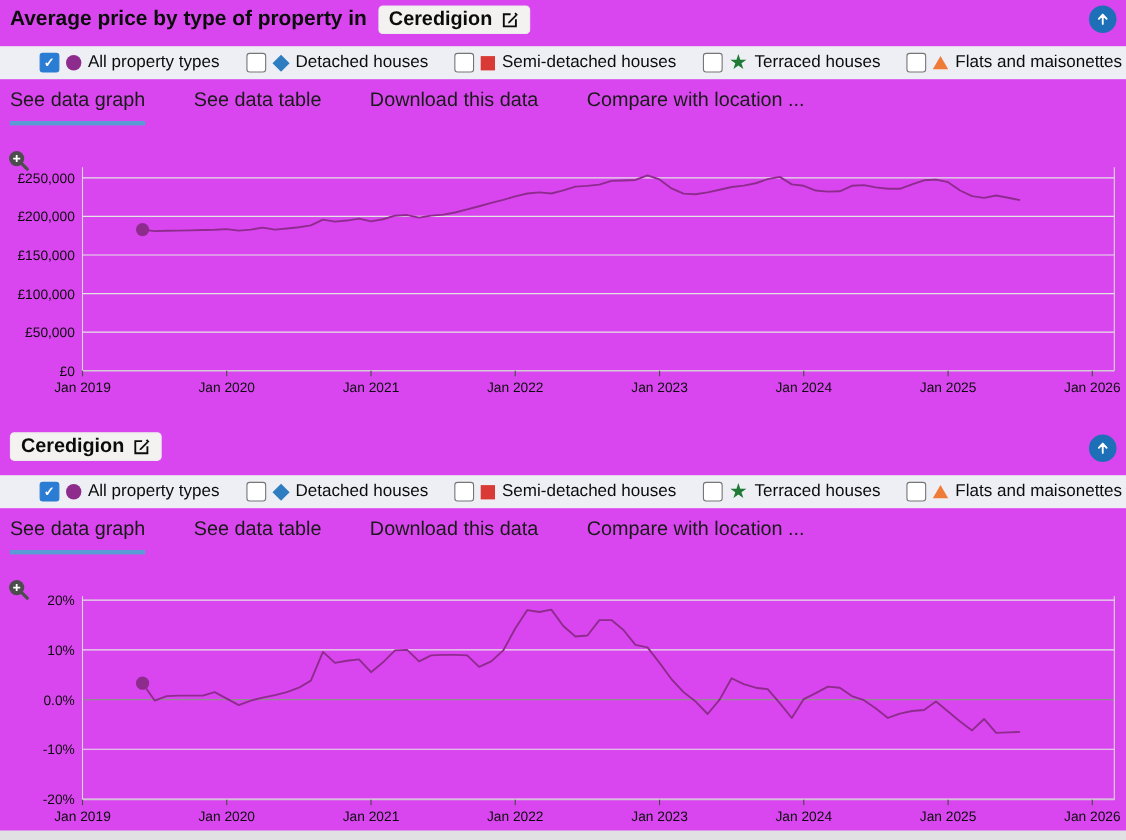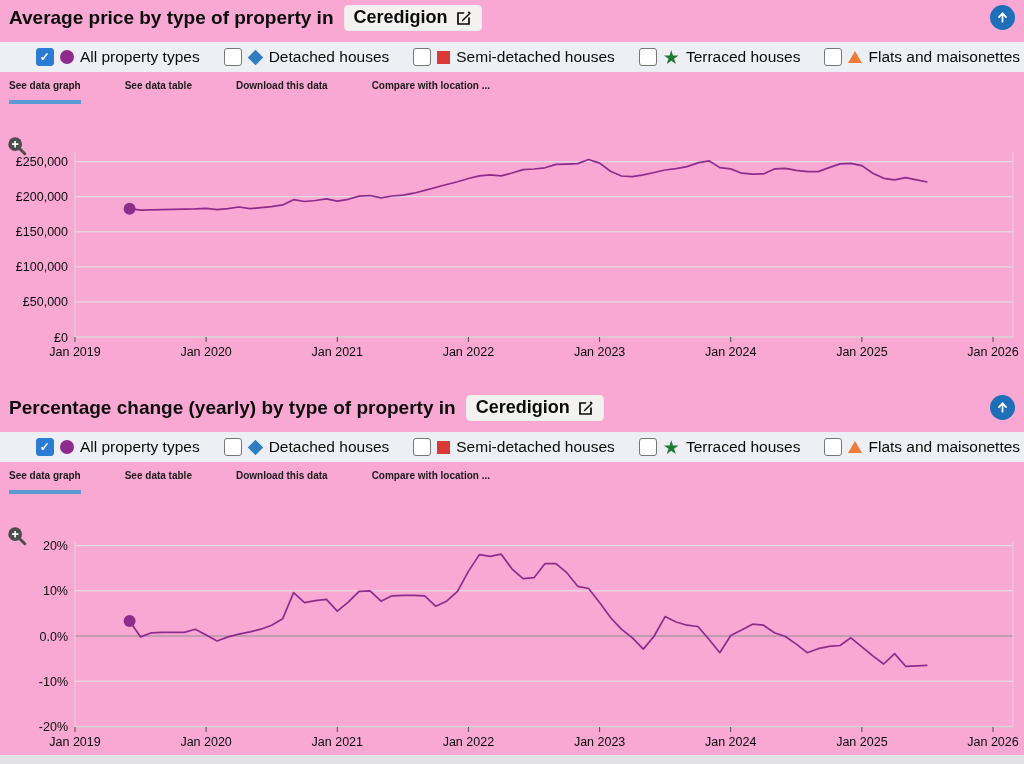--- a/index.html
+++ b/index.html
@@ -1,16 +1,16 @@
 <!DOCTYPE html>
 <html style="--accent-blue: #1d70b8; --checkbox-blue: #2b7cd3; --tab-underline: #5b9bd5; --legend-bar-bg: #edeff4; --location-button-bg: #f3f2f1; --series-purple: #8e2c8e;"><head>
 <meta charset="utf-8">
 <style>
   html,body{margin:0;padding:0;background:#fff;}
-  .page{position:relative;width:1024px;height:764px;background:#f9a8d4;overflow:hidden;
+  .page{position:relative;width:1024px;height:764px;background:#d946ef;overflow:hidden;
         font-family:"Liberation Sans",sans-serif;color:#0b0c0c;}
   .panel{position:absolute;left:0;width:1024px;}
   #panel-0{top:0;height:375px;}
   #panel-1{top:390px;height:366px;}
 
   
   .header{position:absolute;top:3px;left:0;right:0;padding:0 9px;display:flex;
           justify-content:space-between;align-items:flex-start;}
   .title{display:flex;align-items:center;gap:10px;font-size:19px;font-weight:bold;
          line-height:30px;margin:0;}
@@ -33,22 +33,22 @@
   .sym.circle{width:14px;height:14px;border-radius:50%;}
   .sym.diamond{width:11px;height:11px;transform:rotate(45deg);margin:0 2px;}
   .sym.square{width:13px;height:13px;}
   .sym.star{font-size:19px;line-height:13px;}
   .sym.star::after{content:"★";}
   .sym.triangle{width:0;height:0;border-left:7px solid transparent;border-right:7px solid transparent;
                 border-bottom:12px solid #ef7b39;}
 
   
   .tabs{position:absolute;top:80px;left:9px;right:0;display:flex;gap:44px;}
-  .tab{font-size:10px;color:#1a1a1a;text-decoration:none;padding-bottom:9px;cursor:pointer;
-       border-bottom:4px solid transparent;font-weight:bold;}
+  .tab{font-size:18px;color:#1a1a1a;text-decoration:none;padding-bottom:9px;cursor:pointer;
+       border-bottom:4px solid transparent;}
   .tab.active{border-bottom-color:var(--tab-underline,#5b9bd5);}
 
   
   .chartwrap{position:absolute;top:130px;left:0;width:1024px;height:235px;}
   .zoomicon{position:absolute;top:5px;left:6px;width:22px;height:22px;cursor:pointer;}
   svg.chart{display:block;}
   .grid{stroke:#e4e4e4;stroke-width:1;}
   .grid.dark{stroke:#8e8e8e;}
   .pborder{stroke:#d8d8d8;stroke-width:1;}
   .axis{stroke:#cfcfcf;stroke-width:1;}
@@ -160,21 +160,20 @@
           <text x="993" y="226" class="xlab">Jan 2026</text>
           <polyline points="129.6,78.7 140.6,80.1 151.5,79.8 162.4,79.7 173.4,79.4 184.3,79.1 195.2,78.9 206.1,78.3 217.1,79.6 228.0,78.7 238.9,77.0 249.9,78.7 260.8,77.7 271.7,76.6 282.6,74.9 293.6,69.7 304.5,71.5 315.4,70.5 326.4,68.8 337.3,71.2 348.2,69.3 359.1,66.1 370.1,65.5 381.0,67.8 391.9,66.0 402.9,65.1 413.8,63.2 424.7,60.4 435.6,57.5 446.6,54.5 457.5,51.7 468.4,48.5 479.4,45.9 490.3,44.9 501.2,45.9 512.1,43.0 523.1,39.6 534.0,39.0 544.9,37.8 555.9,34.4 566.8,34.1 577.7,33.6 588.6,29.5 599.6,33.1 610.5,41.3 621.4,46.0 632.4,46.6 643.3,44.9 654.2,42.5 665.1,40.0 676.1,38.7 687.0,36.6 697.9,32.9 708.9,30.8 719.8,37.6 730.7,38.9 741.6,43.2 752.6,44.2 763.5,43.9 774.4,38.9 785.4,38.3 796.3,40.3 807.2,41.6 818.1,41.6 829.1,37.6 840.0,33.9 850.9,33.3 861.9,35.6 872.8,43.2 883.7,48.3 894.6,49.9 905.6,47.7 916.5,49.8 927.4,52.0" fill="none" stroke="#8e2c8e" stroke-width="1.7" stroke-linejoin="round"></polyline>
           <circle cx="129.6" cy="78.7" r="6" fill="#8e2c8e"></circle>
         </svg>
     </div>
   </section>
 
   <section class="panel" id="panel-1">
     <div class="header">
       <h2 class="title">
-        <span>Percentage change (yearly) by type of property in</span>
         <button class="loc-btn">
           <span>Ceredigion</span>
           <svg width="16" height="16" viewBox="0 0 16 16">
             <path d="M13 7.6V14H2V3h6.2" fill="none" stroke="#0b0c0c" stroke-width="1.7"></path>
             <path d="M6.3 9.7L12.6 3.4l1.1 1.1-6.3 6.3-1.7.6z" fill="#0b0c0c"></path>
             <path d="M12.2 1.9l2 2" stroke="#0b0c0c" stroke-width="1.7"></path>
           </svg>
         </button>
       </h2>
       <button class="top-btn">

